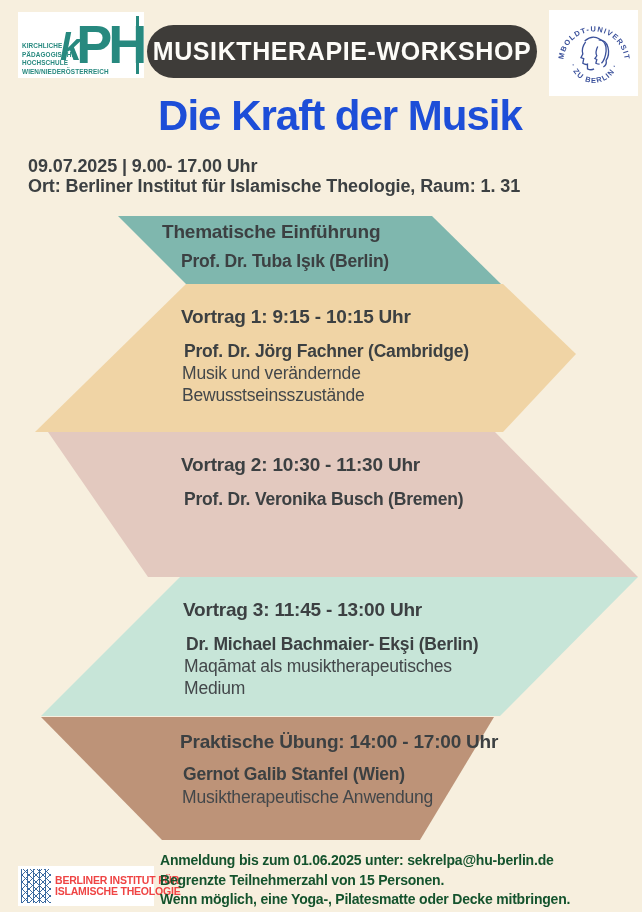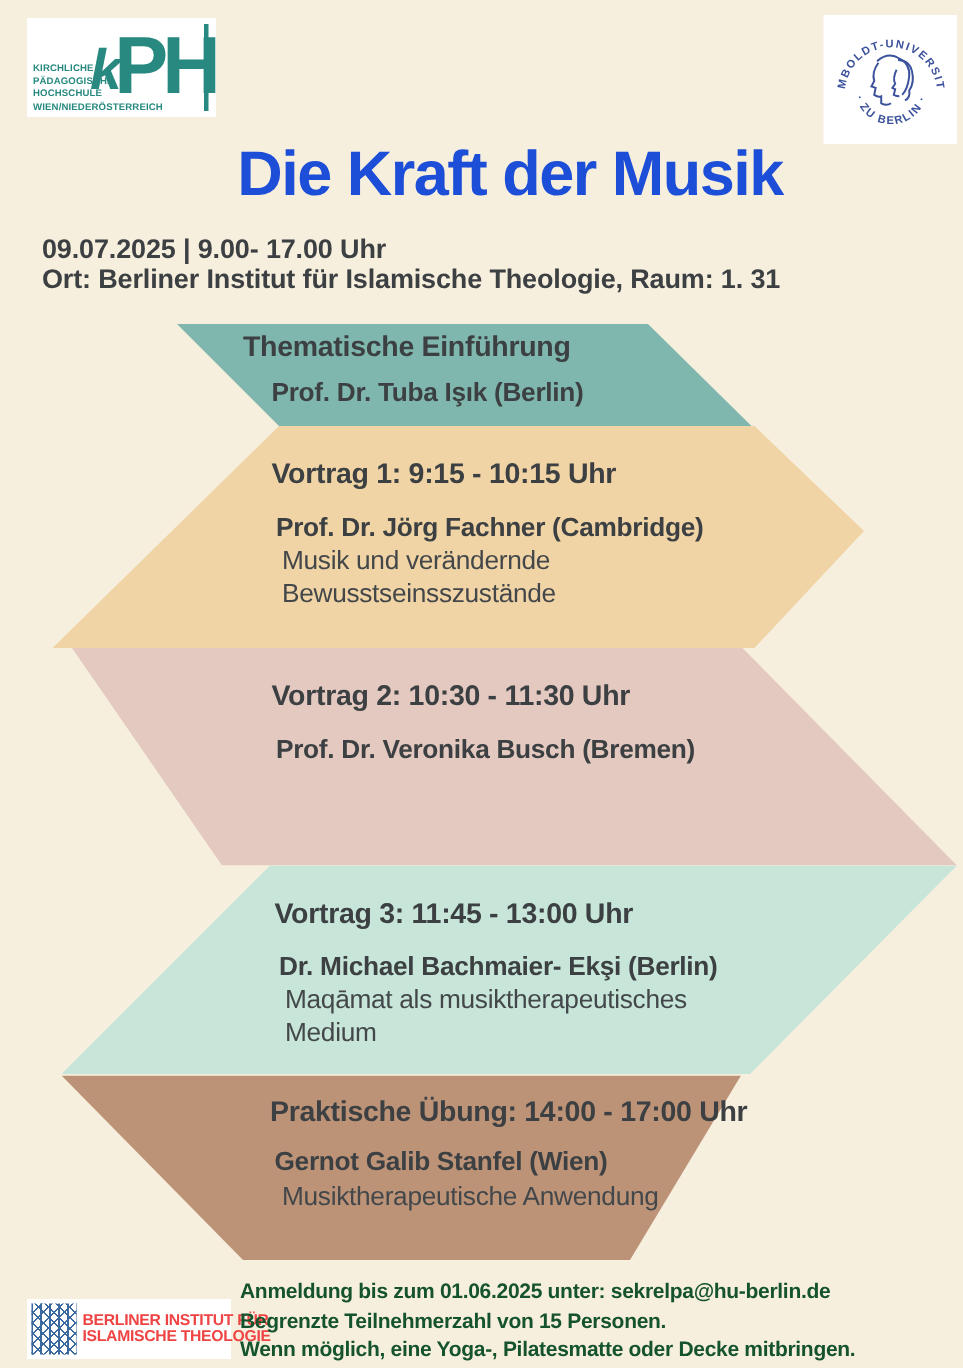--- a/index.html
+++ b/index.html
@@ -35,21 +35,21 @@
   .band1{clip-path:polygon(118px 216px,432px 216px,501px 284px,186px 284px);}
   .band2{clip-path:polygon(186px 284px,503px 284px,576px 354px,503px 432px,35px 432px);}
   .band3{clip-path:polygon(48px 432px,495px 432px,638px 577px,148px 577px);}
   .band4{clip-path:polygon(180px 577px,638px 577px,500px 716px,41px 716px);}
   .band5{clip-path:polygon(41px 717px,494px 717px,420px 840px,162px 840px);}
 
   .btitle{position:absolute;font-weight:700;font-size:19px;color:#3c4042;
           letter-spacing:-.2px;white-space:pre-line;}
   .bspeaker{position:absolute;font-weight:700;font-size:17.5px;color:#3c4042;letter-spacing:-.2px;}
   .btopic{position:absolute;font-weight:400;font-size:17.5px;color:#43474a;
-          line-height:22px;letter-spacing:-.2px;white-space:pre-line;margin-left:6px;}
+          line-height:22px;letter-spacing:-.2px;white-space:pre-line;}
 
   .b1t{left:162px;top:221px}.b1s{left:181px;top:251px}
   .b2t{left:181px;top:306px}.b2s{left:184px;top:341px}.b2p{left:182px;top:362px}
   .b3t{left:181px;top:454px}.b3s{left:184px;top:489px}.b3p{left:182px;top:510px}
   .b4t{left:183px;top:599px}.b4s{left:186px;top:634px}.b4p{left:184px;top:655px}
   .b5t{left:180px;top:731px}.b5s{left:183px;top:764px}.b5p{left:182px;top:786px}
 
   
   .bit{left:18px;top:866px;width:136px;height:40px;background:#ffffff;
        display:flex;align-items:center;gap:4px;padding-left:3px;box-sizing:border-box;}
@@ -75,20 +75,21 @@
       <div>HOCHSCHULE</div>
       <div>WIEN/NIEDERÖSTERREICH</div>
     </div>
     <div class="kph-mono">
       <span class="kph-k">k</span>
         <span class="kph-ph">PH</span>
     </div>
     <span class="kph-rule" style="background-color: rgb(39, 137, 127);"></span>
   </div>
 
+  <div class="abs pill" style="background-color: rgb(62, 60, 57); color: rgb(253, 252, 248); fill: rgb(253, 252, 248);">MUSIKTHERAPIE-WORKSHOP</div>
 
   <div class="abs hu" style="color: rgb(59, 81, 155); fill: rgb(59, 81, 155);">
     <svg width="84" height="82" viewBox="0 0 88 88">
       <defs>
         <path id="arcTop" d="M 11,54 A 33,33 0 0 1 77,54"></path>
         <path id="arcBot" d="M 18,50 A 26,26 0 0 0 70,50"></path>
       </defs>
       <text font-size="8" letter-spacing="1.2" fill="currentColor" font-weight="bold">
         <textPath href="#arcTop" startOffset="50%" text-anchor="middle">HUMBOLDT-UNIVERSITÄT</textPath>
       </text>

